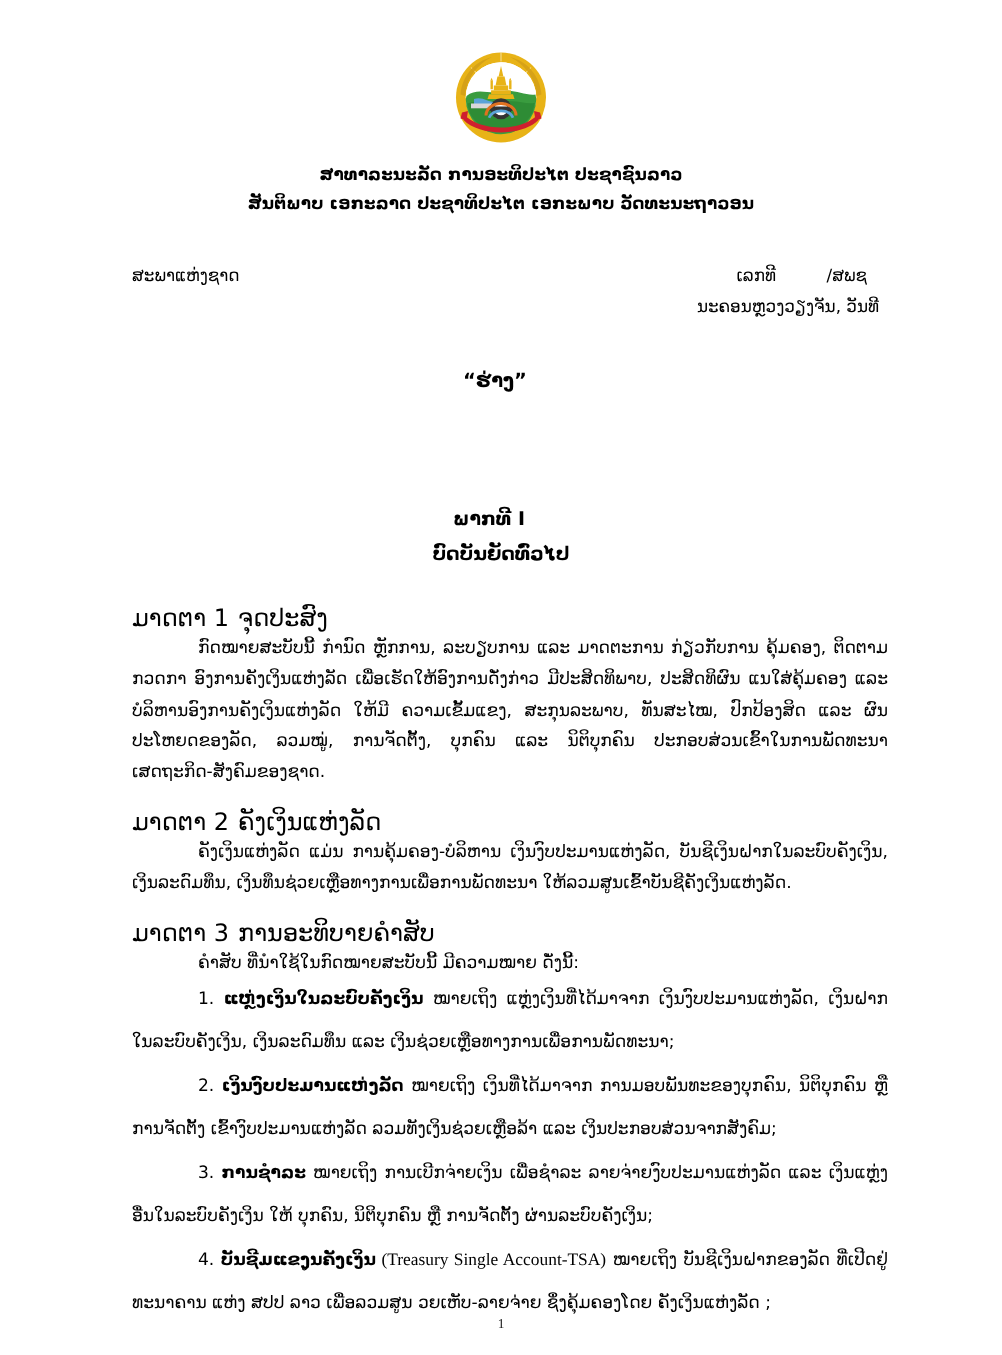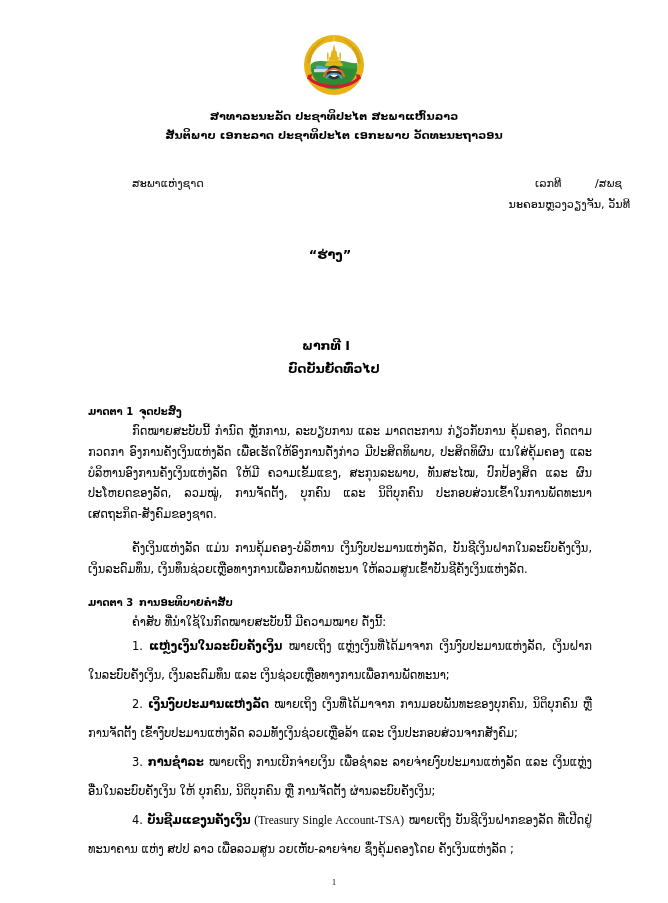--- a/index.html
+++ b/index.html
@@ -52,21 +52,20 @@
   }
 
   
   .refblock {
     position: absolute;
     top: 173px;
     left: 88px;
     width: 502px;
     font-size: 11.2px;
     line-height: 21px;
-    margin-left: 44px;
   }
   .ref-row1 {
     position: relative;
     height: 21px;
   }
   .ref-left {
     position: absolute;
     left: 0;
     top: 0;
   }
@@ -131,22 +130,22 @@
   .body-col {
     position: absolute;
     top: 402px;
     left: 88px;
     width: 504px;
   }
   .article {
     margin-bottom: 13px;
   }
   .article-head {
-    font-weight: bold;
-    font-size: 10px;
+    font-weight: normal;
+    font-size: 16px;
     line-height: 19px;
     white-space: nowrap;
   }
   .article-head .num { margin-right: 6px; }
   .para {
     font-size: 11.4px;
     line-height: 20.8px;
     text-align: justify;
     text-justify: inter-word;
     text-indent: 44px;
@@ -249,21 +248,21 @@
 
         <g fill="#d4a017" opacity="0.9">
           <path d="M5 30 C6 18, 14 8, 26 5 C16 10, 9 19, 8 31 Z"></path>
           <path d="M59 30 C58 18, 50 8, 38 5 C48 10, 55 19, 56 31 Z"></path>
         </g>
       </svg>
     </div>
   </div>
 
   <div class="motto">
-    <div>ສາທາລະນະລັດ ປະຊາທິປະໄຕ ສະພາແຫົນລາວ</div>
+    <div>ສາທາລະນະລັດ ການອະທິປະໄຕ ປະຊາຊົນລາວ</div>
     <div>ສັນຕິພາບ ເອກະລາດ ປະຊາທິປະໄຕ ເອກະພາບ ວັດທະນະຖາວອນ</div>
   </div>
 
   <div class="refblock">
     <div class="ref-row1">
       <span class="ref-left">ສະພາແຫ່ງຊາດ</span>
       <span class="ref-no">ເລກທີ</span>
       <span class="ref-slash">/ສພຊ</span>
     </div>
     <div class="ref-row2">ນະຄອນຫຼວງວຽງຈັນ, ວັນທີ</div>
@@ -276,20 +275,23 @@
   <div class="body-col">
 
     <div class="article">
       <div class="article-head">
         <span class="num">ມາດຕາ 1</span><span>ຈຸດປະສົງ</span>
       </div>
       <div class="para clipped">ກົດໝາຍສະບັບນີ້  ກຳນົດ ຫຼັກການ, ລະບຽບການ ແລະ ມາດຕະການ ກ່ຽວກັບການ ຄຸ້ມຄອງ, ຕິດຕາມ ກວດກາ ອົງການຄັງເງິນແຫ່ງລັດ ເພື່ອເຮັດໃຫ້ອົງການດັ່ງກ່າວ ມີປະສິດທິພາບ, ປະສິດທິຜົນ ແນໃສ່ຄຸ້ມຄອງ ແລະ ບໍລິຫານອົງການຄັງເງິນແຫ່ງລັດ ໃຫ້ມີ ຄວາມເຂັ້ມແຂງ, ສະກຸນລະພາບ, ທັນສະໄໝ, ປົກປ້ອງສິດ ແລະ ຜົນປະໂຫຍດຂອງລັດ, ລວມໝູ່, ການຈັດຕັ້ງ, ບຸກຄົນ ແລະ ນິຕິບຸກຄົນ ປະກອບສ່ວນເຂົ້າໃນການພັດທະນາ ເສດຖະກິດ-ສັງຄົມຂອງຊາດ.</div>
     </div>
 
     <div class="article">
+      <div class="article-head">
+        <span class="num">ມາດຕາ 2</span><span>ຄັງເງິນແຫ່ງລັດ</span>
+      </div>
       <div class="para">ຄັງເງິນແຫ່ງລັດ ແມ່ນ ການຄຸ້ມຄອງ-ບໍລິຫານ ເງິນງົບປະມານແຫ່ງລັດ, ບັນຊີເງິນຝາກໃນລະບົບຄັງເງິນ, ເງິນລະດົມທຶນ, ເງິນທຶນຊ່ວຍເຫຼືອທາງການເພື່ອການພັດທະນາ ໃຫ້ລວມສູນເຂົ້າບັນຊີຄັງເງິນແຫ່ງລັດ.</div>
     </div>
 
     <div class="article">
       <div class="article-head">
         <span class="num">ມາດຕາ 3</span><span>ການອະທິບາຍຄຳສັບ</span>
       </div>
       <div class="para">ຄຳສັບ ທີ່ນຳໃຊ້ໃນກົດໝາຍສະບັບນີ້ ມີຄວາມໝາຍ ດັ່ງນີ້:</div>
       <ul class="list" id="definition-list">
           <li class="list-item"><span class="lnum">1. </span><span class="term">ແຫຼ່ງເງິນໃນລະບົບຄັງເງິນ</span><span> ໝາຍເຖິງ ແຫຼ່ງເງິນທີ່ໄດ້ມາຈາກ ເງິນງົບປະມານແຫ່ງລັດ, ເງິນຝາກໃນລະບົບຄັງເງິນ, ເງິນລະດົມທຶນ ແລະ ເງິນຊ່ວຍເຫຼືອທາງການເພື່ອການພັດທະນາ;</span></li>

